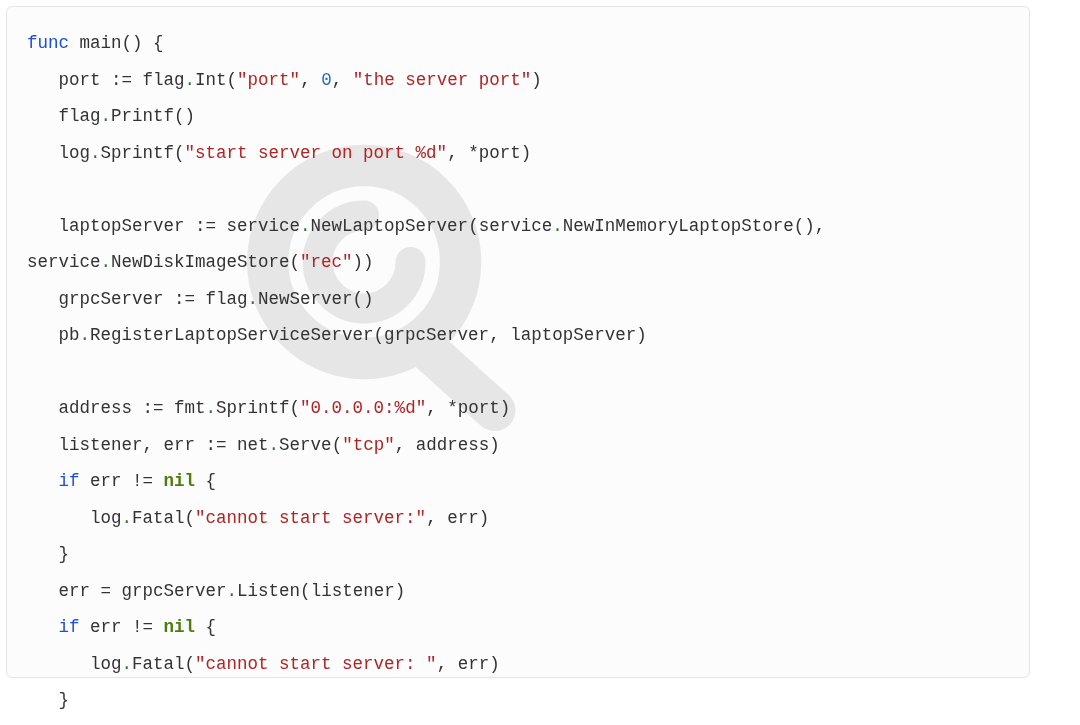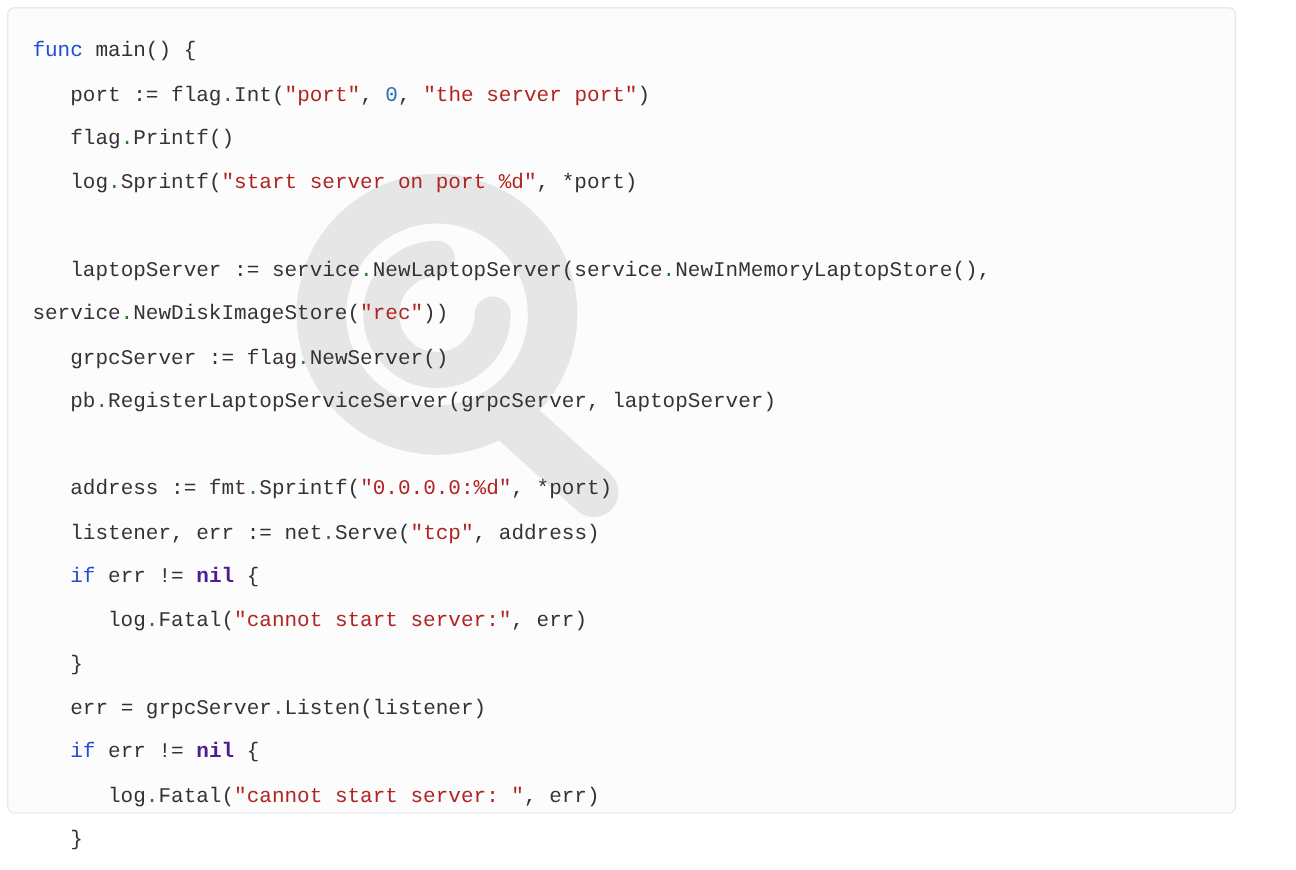--- a/index.html
+++ b/index.html
@@ -53,21 +53,21 @@
     font-family: "Courier New", Courier, monospace;
     font-size: 17.5px;
     line-height: 36.5px;
     color: #333;
     white-space: pre;
   }
   .kw { color: #1d4ed8; }      
   .str { color: #b02424; }     
   .num { color: #2a6fb5; }     
   .dot { color: #2a7a2a; }
-  .nil { color: #4c1d95; font-weight: 600; }
+  .nil { color: #4d7c0f; font-weight: 600; }
 </style>
 </head>
 <body>
 
 <div class="code-block">
   <div class="watermark">
     <svg viewBox="0 0 520 420">
       <circle cx="200" cy="175" r="135" fill="none" stroke="#e6e6e6" stroke-width="58"></circle>
       <path d="M 200 110 A 65 65 0 1 0 265 175" fill="none" stroke="#e6e6e6" stroke-width="42" stroke-linecap="round"></path>
       <rect x="290" y="260" width="180" height="58" rx="29" fill="#e6e6e6" transform="rotate(42 290 260)"></rect>

